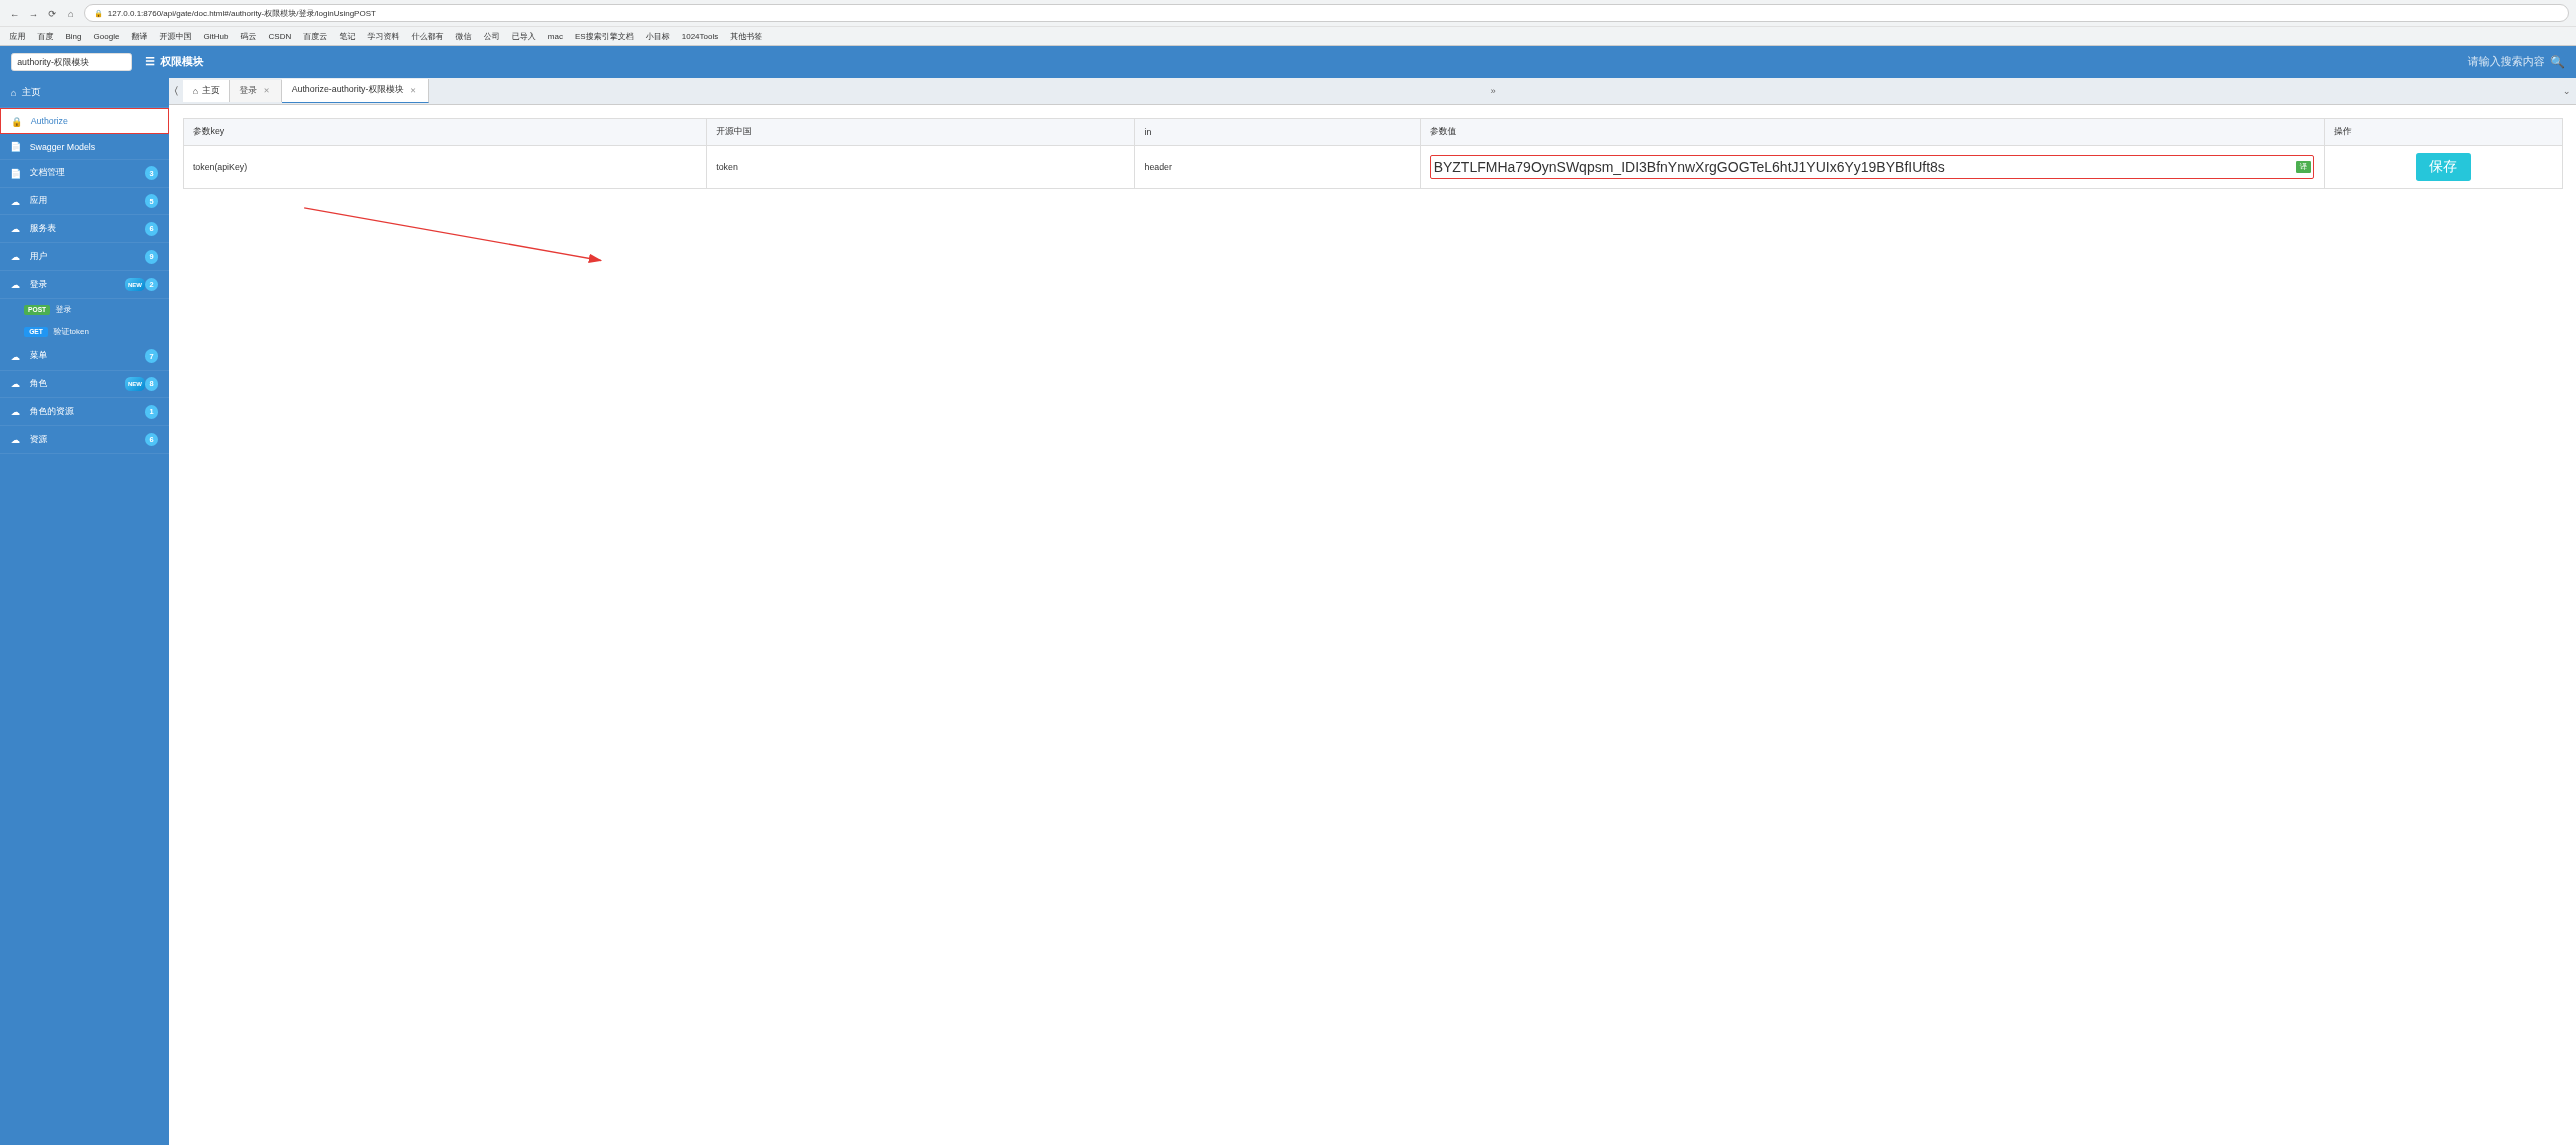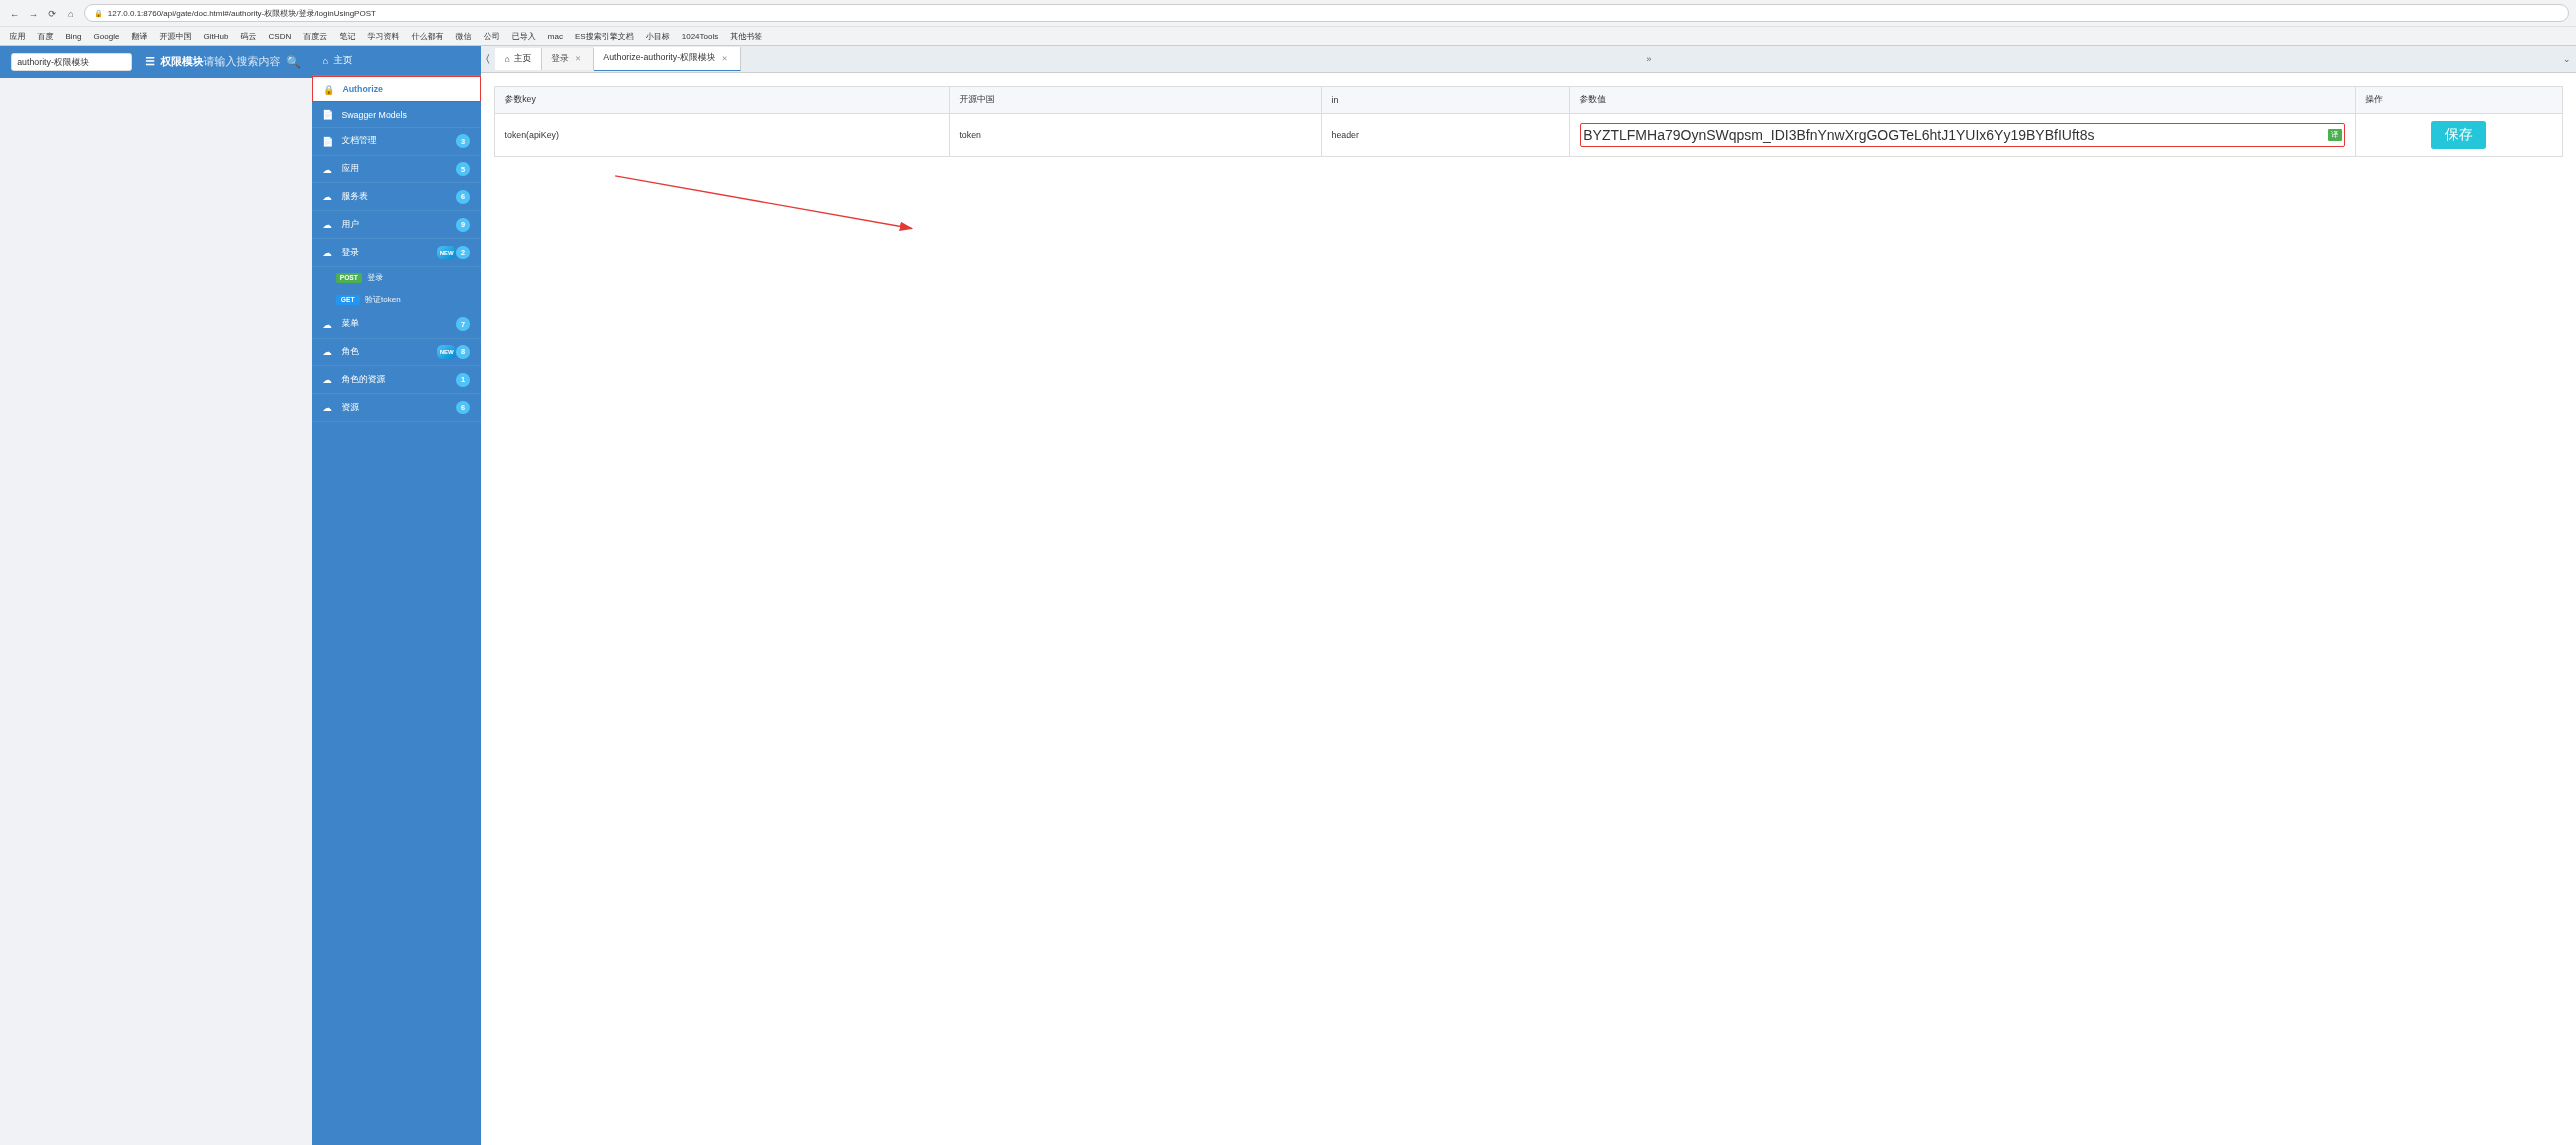--- a/index.html
+++ b/index.html
@@ -46,21 +46,21 @@
       overflow: hidden;
       font-size: 8px;
     }
     .bookmark-item {
       display: flex; align-items: center; gap: 2px;
       cursor: pointer; padding: 1.3px 2.7px; border-radius: 2px;
       white-space: nowrap; color: #333;
     }
 
     
-    .app-container { display: flex; flex-direction: row; height: calc(100vh - 46px); }
+    .app-container { display: flex; flex-direction: column; height: calc(100vh - 46px); }
 
     
     .app-header {
       background: #3d85c8;
       display: flex;
       align-items: center;
       padding: 0 10.8px;
       height: 32px;
       color: white;
     }
@@ -113,21 +113,21 @@
       display: flex; align-items: center;
       padding: 6.7px 10.8px;
       cursor: pointer;
       border-bottom: 0.7px solid rgba(255,255,255,0.08);
       position: relative;
     }
     .sidebar-item.active {
       background: white;
       color: #3d85c8;
     }
-    .sidebar-item.active .sidebar-item-label { color: #3d85c8; font-weight: bold; }
+    .sidebar-item.active .sidebar-item-label { color: #3d85c8; font-weight: normal; }
     .sidebar-item-icon { width: 13.5px; margin-right: 5.4px; font-size: 9.4px; }
     .sidebar-item-label { flex: 1; font-size: 8.8px; }
     .sidebar-badge {
       background: #4fc3f7;
       color: white;
       border-radius: 50%;
       width: 13.5px; height: 13.5px;
       display: flex; align-items: center; justify-content: center;
       font-size: 7.4px;
       font-weight: bold;

